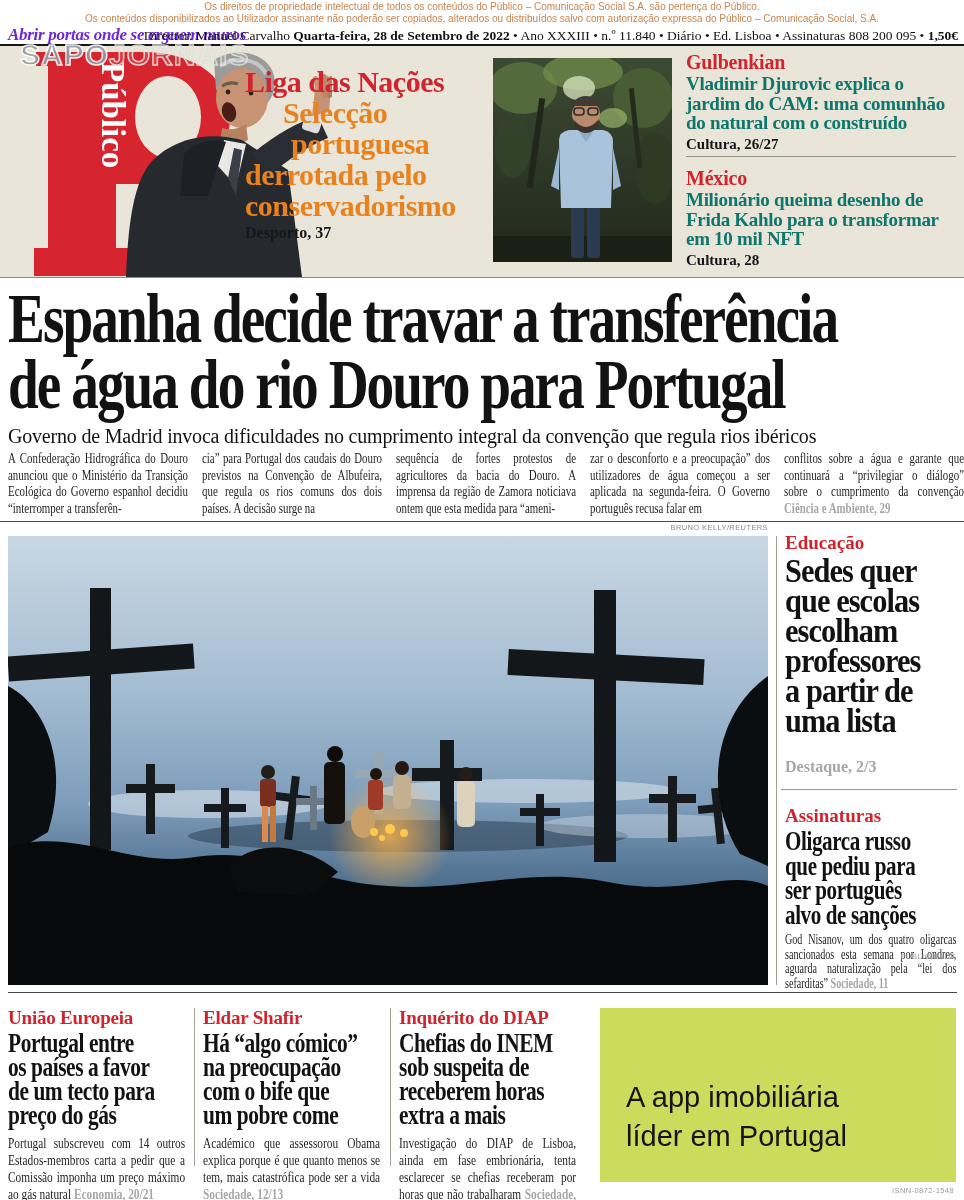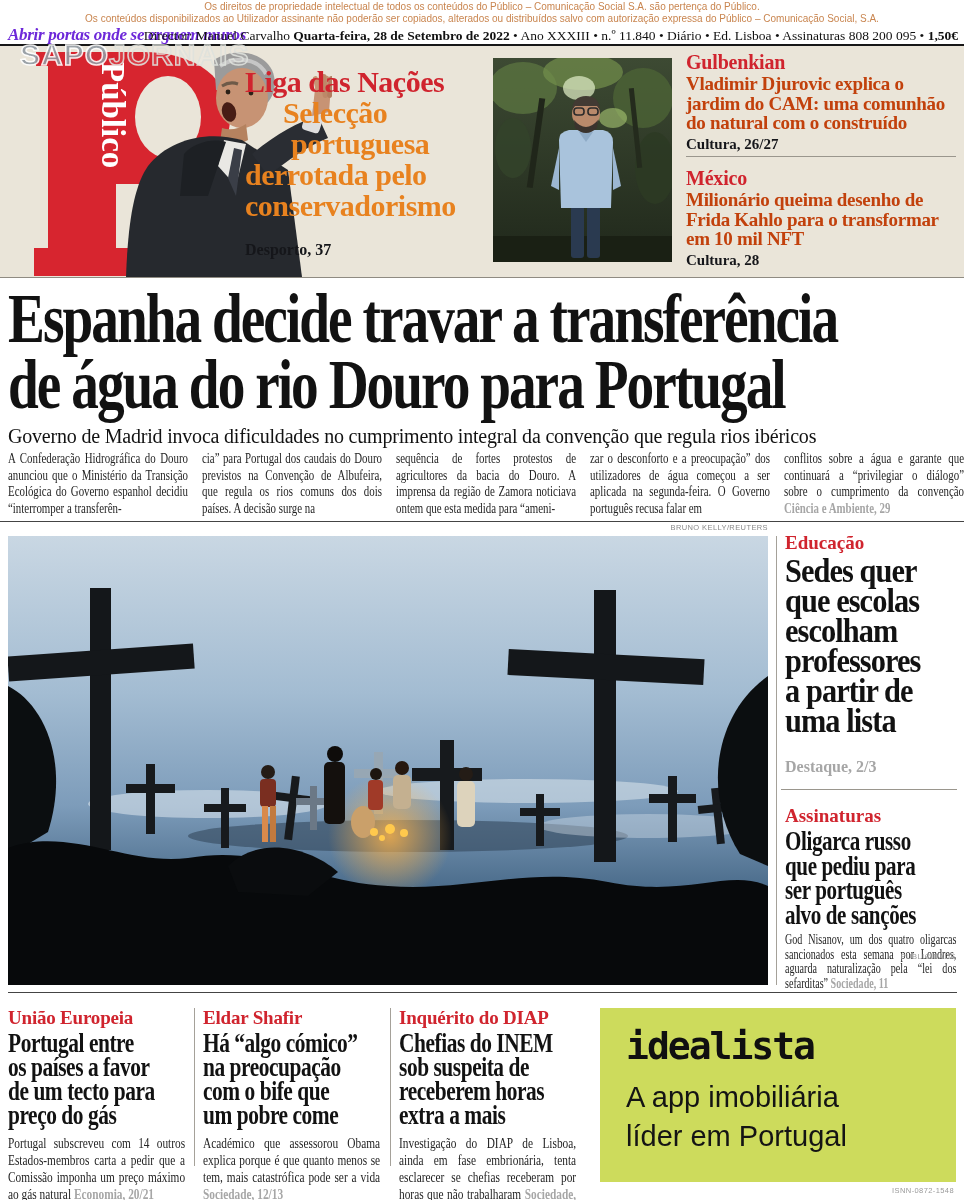--- a/index.html
+++ b/index.html
@@ -21,25 +21,25 @@
 
   .watermark{left:20px;top:40px;z-index:60;font:800 30px/30px "Liberation Sans",sans-serif;letter-spacing:1px;opacity:.9;}
   .wm-sapo{color:#939ba3;-webkit-text-stroke:1.5px #ffffff;}
   .wm-jornais{color:rgba(255,255,255,0.12);-webkit-text-stroke:1.5px #dfe2dd;}
 
   .lead-block{left:245px;top:58px;width:245px;}
   .lead-kicker{display:block;font:700 30px/31px "Liberation Serif",serif;letter-spacing:-0.5px;color:#d0242e;margin-top:8px;}
   .lead-line{display:block;font:700 30px/31px "Liberation Serif",serif;letter-spacing:-0.5px;color:#e8821f;}
   .ind38{padding-left:38px;}
   .ind46{padding-left:46px;}
-  .lead-ref{display:block;margin-top:20px;font:700 16px/18px "Liberation Serif",serif;color:#15161a;}
+  .lead-ref{display:block;margin-top:3px;font:700 16px/18px "Liberation Serif",serif;color:#15161a;}
 
   .tr-col{left:686px;width:271px;}
   .kicker{display:block;font:700 20px/21px "Liberation Serif",serif;color:#d0242e;letter-spacing:-0.2px;}
-  .tr-title{display:block;margin-top:1px;font:700 19px/19.5px "Liberation Serif",serif;letter-spacing:-0.3px;color:#c2410c;}
+  .tr-title{display:block;margin-top:1px;font:700 19px/19.5px "Liberation Serif",serif;letter-spacing:-0.3px;color:#0f766e;}
   .tr-ref{display:block;margin-top:3px;font:700 15px/17px "Liberation Serif",serif;color:#15161a;}
   .tr-divider{left:686px;width:270px;top:156px;height:1px;background:#9a968d;}
 
   
   .headline-line{left:8px;font:700 70px/65px "Liberation Serif",serif;letter-spacing:-2.5px;color:#121212;
                  transform:scaleX(0.79);transform-origin:0 0;white-space:nowrap;}
   .subhead{left:8px;top:424px;font:400 20px/24px "Liberation Serif",serif;color:#121212;letter-spacing:-0.2px;}
 
   .mcol{top:450px;width:240px;font:400 14.5px/16.5px "Liberation Serif",serif;text-align:justify;
         transform:scaleX(0.75);transform-origin:0 0;color:#242424;}
@@ -305,18 +305,17 @@
   </div>
   <div class="abs vdiv" style="left:390px"></div>
 
   <div class="abs bstory" style="left:399px">
     <span class="b-kicker">Inquérito do DIAP</span>
     <span class="b-title">Chefias do INEM<br>sob suspeita de<br>receberem horas<br>extra a mais</span>
     <span class="b-body"><span>Investigação do DIAP de Lisboa, ainda em fase embrionária, tenta esclarecer se chefias receberam por horas que não trabalharam </span><span class="gref">Sociedade, 14</span></span>
   </div>
 
   <div class="abs ad">
-    <div class="abs ad-brand">idealista</div>
     <div class="abs ad-tag">A app imobiliária<br>líder em Portugal</div>
   </div>
   <div class="abs issn">ISNN-0872-1548</div>
 
 </div>
 
 </body></html>

